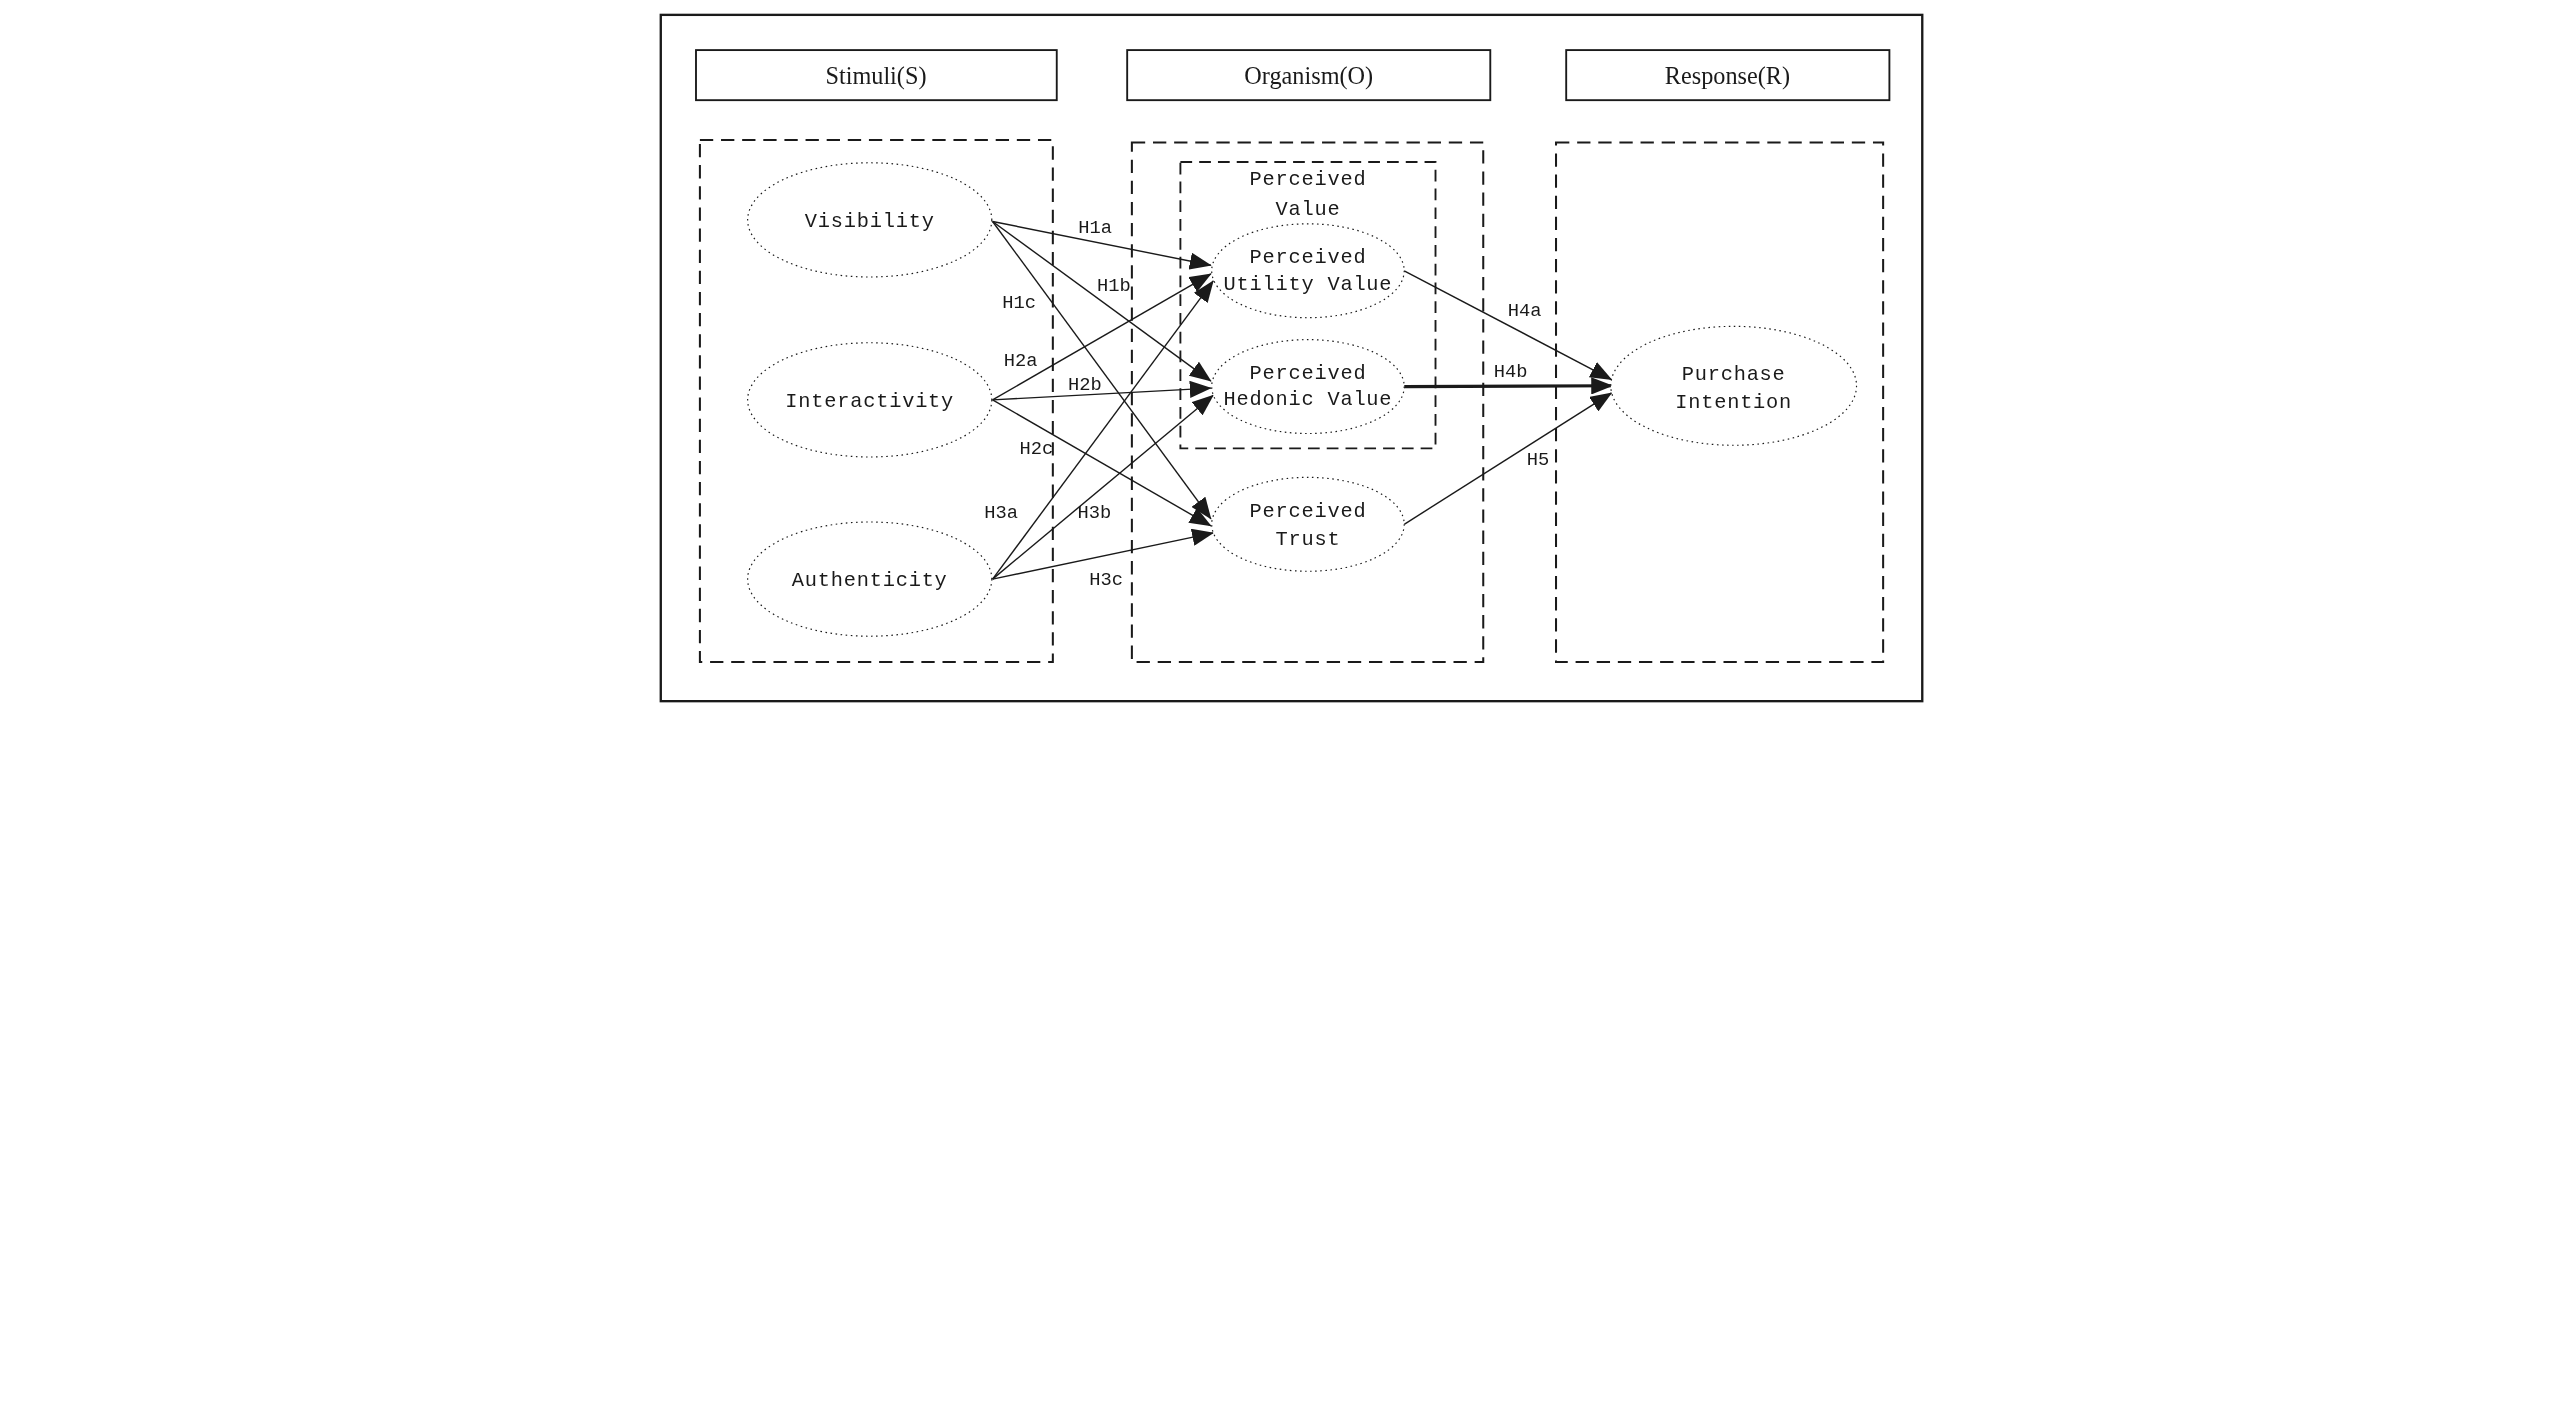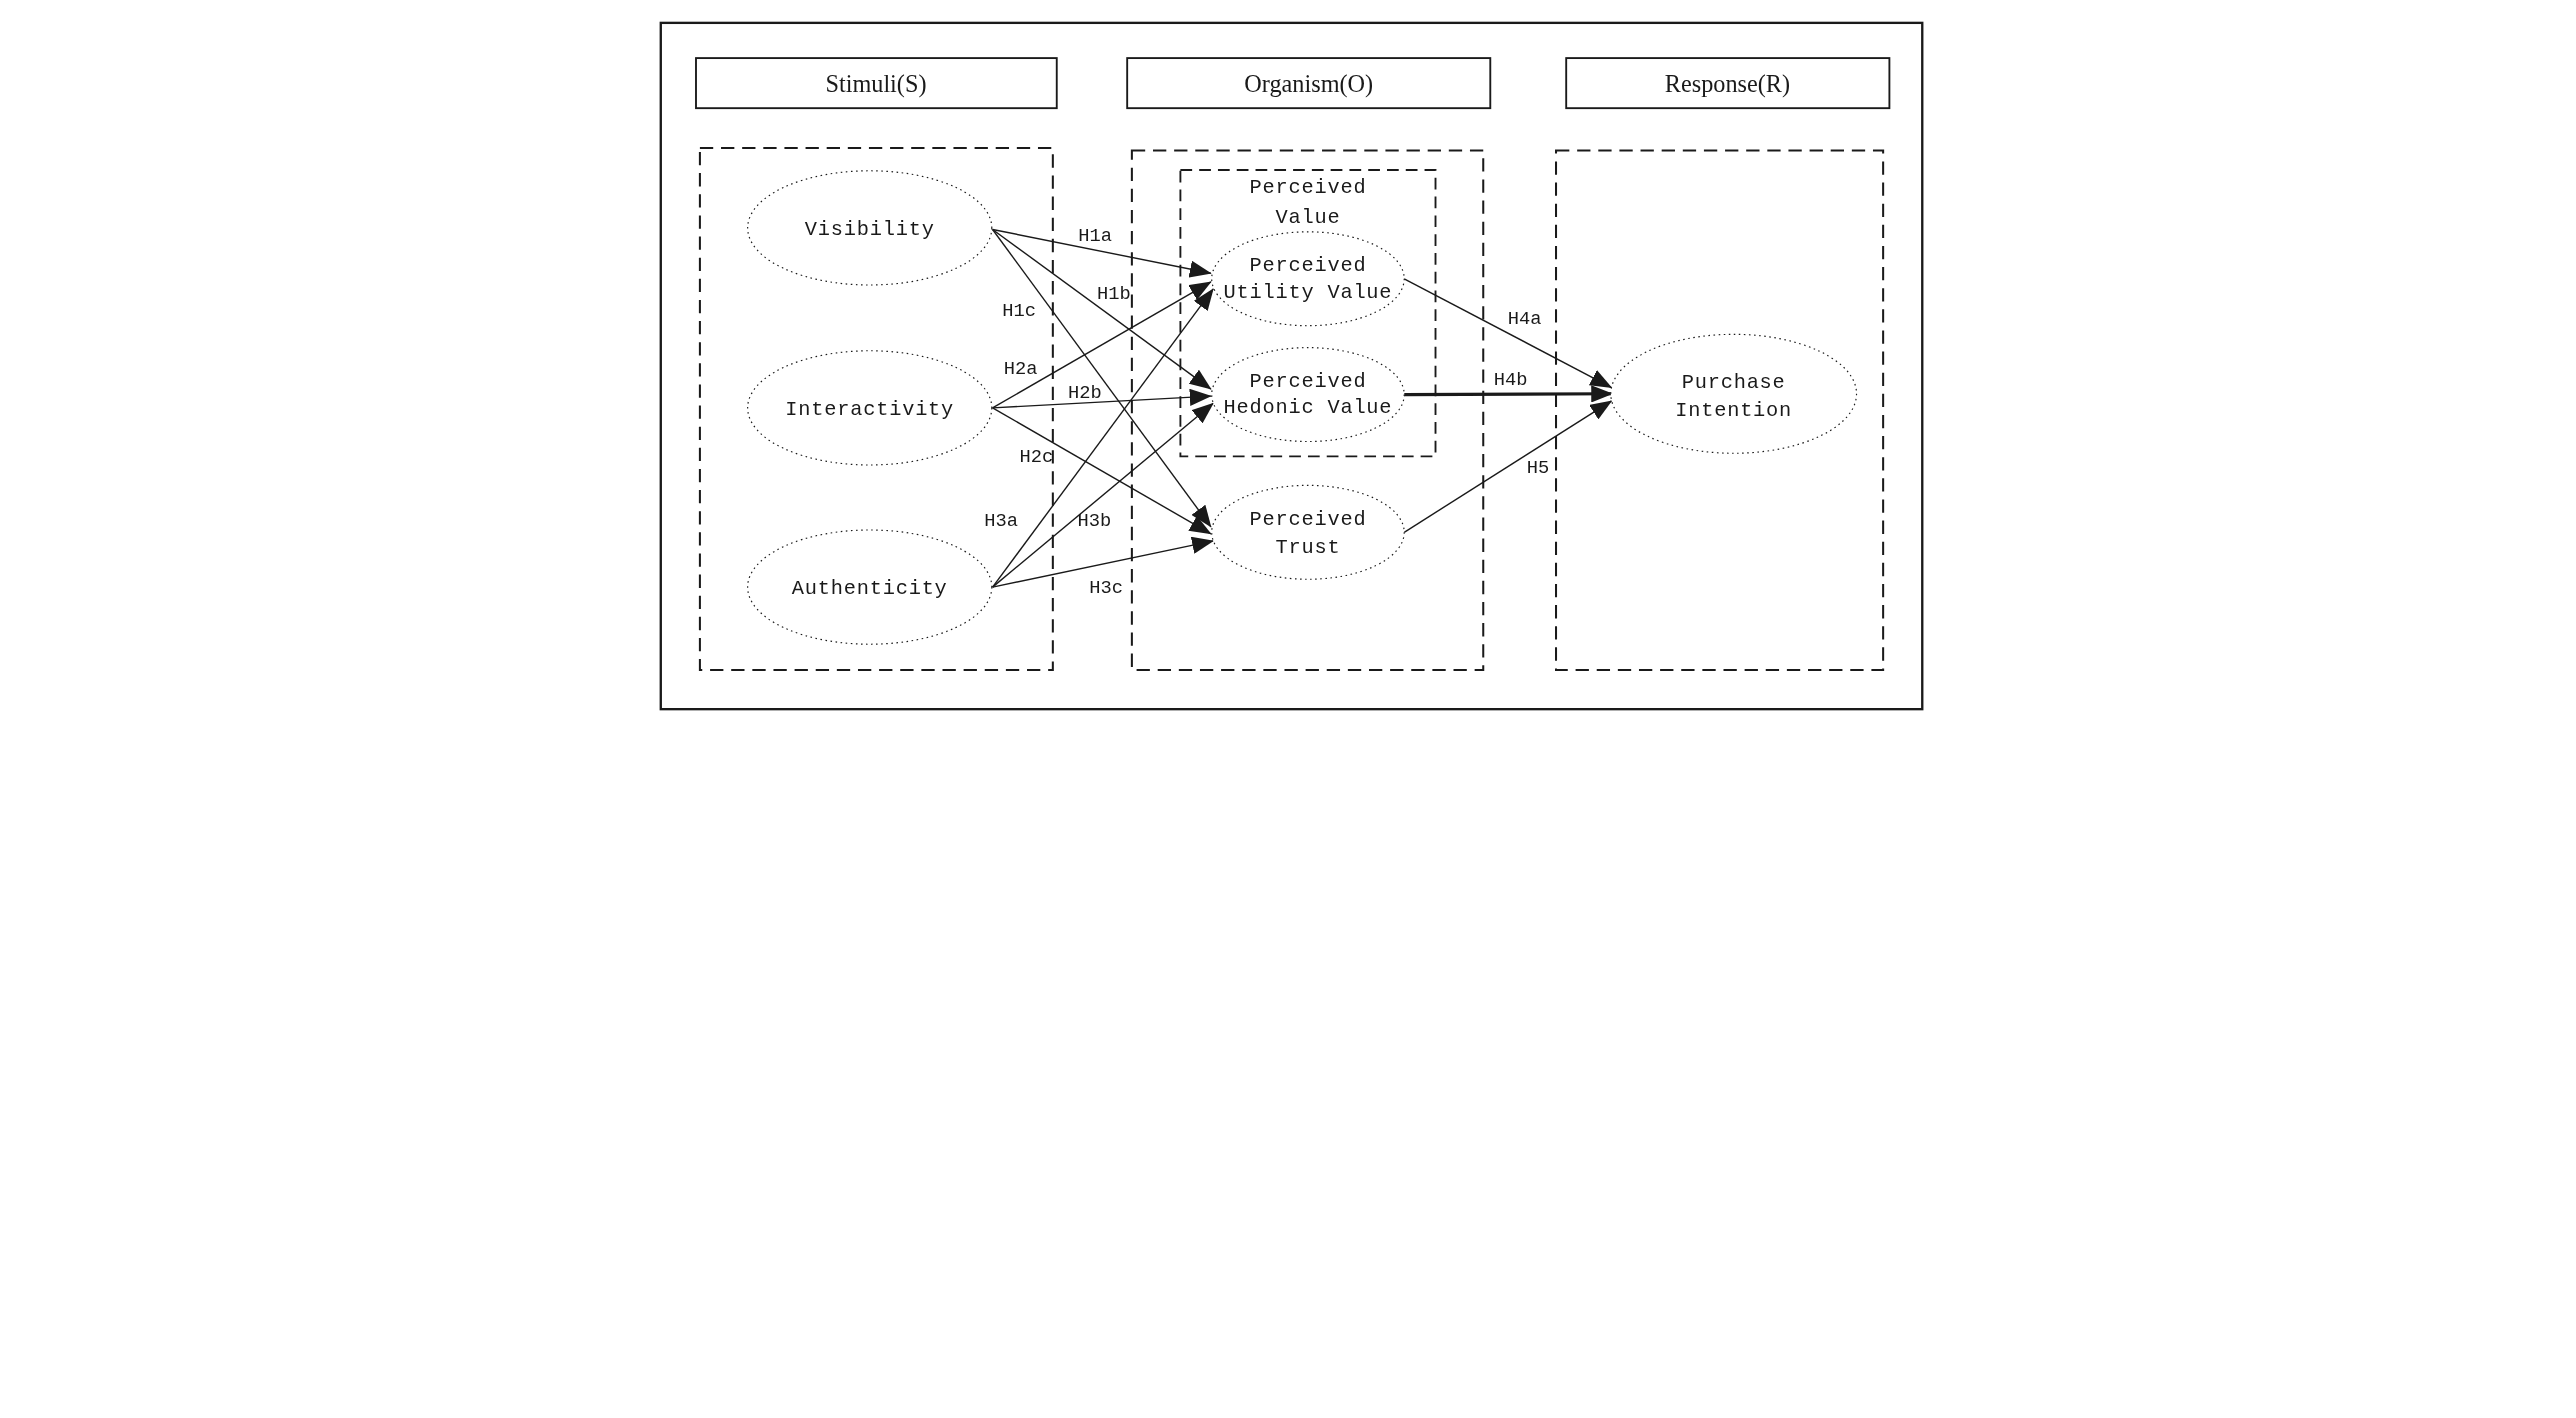--- a/index.html
+++ b/index.html
@@ -1,19 +1,19 @@
 <!DOCTYPE html>
 <html style="--ink: #1a1a1a; --paper: #ffffff;font-size:12.5px"><head>
 <meta charset="utf-8">
 <style>
   :root { --ink: #1a1a1a; --paper: #ffffff; }
   html, body { margin: 0; padding: 0; background: var(--paper); }
   .stage {
     width: 1288px; height: 709px;
-    margin: 8px auto;
+    margin: 0 auto;
     background: var(--paper);
   }
   svg { display: block; width: 100%; height: 100%; color: var(--ink); }
   .box        { fill: none; stroke: var(--ink); stroke-width: 2.4; }
   .outer      { fill: none; stroke: var(--ink); stroke-width: 3; }
   .container  { fill: none; stroke: var(--ink); stroke-width: 2.6; stroke-dasharray: 17 10; }
   .innerbox   { fill: none; stroke: var(--ink); stroke-width: 2.4; stroke-dasharray: 15 9; }
   .node       { fill: var(--paper); stroke: var(--ink); stroke-width: 1.5; stroke-dasharray: 2 4.5; }
   .edge       { stroke: var(--ink); stroke-width: 1.8; fill: none; }
   .edge.thick { stroke-width: 4; }

